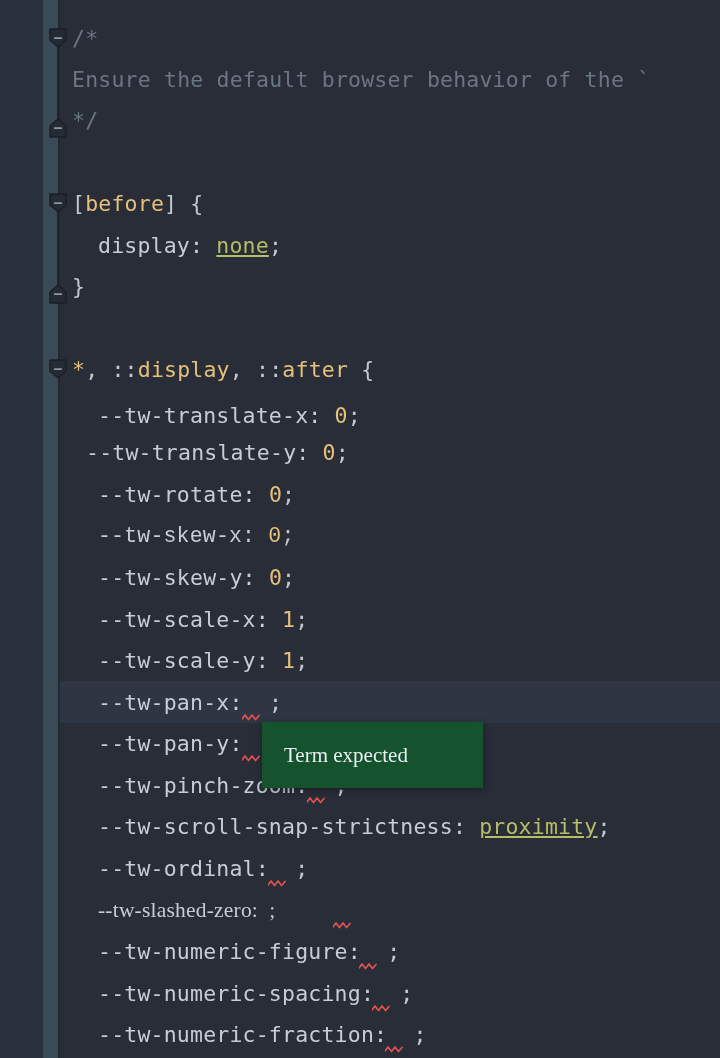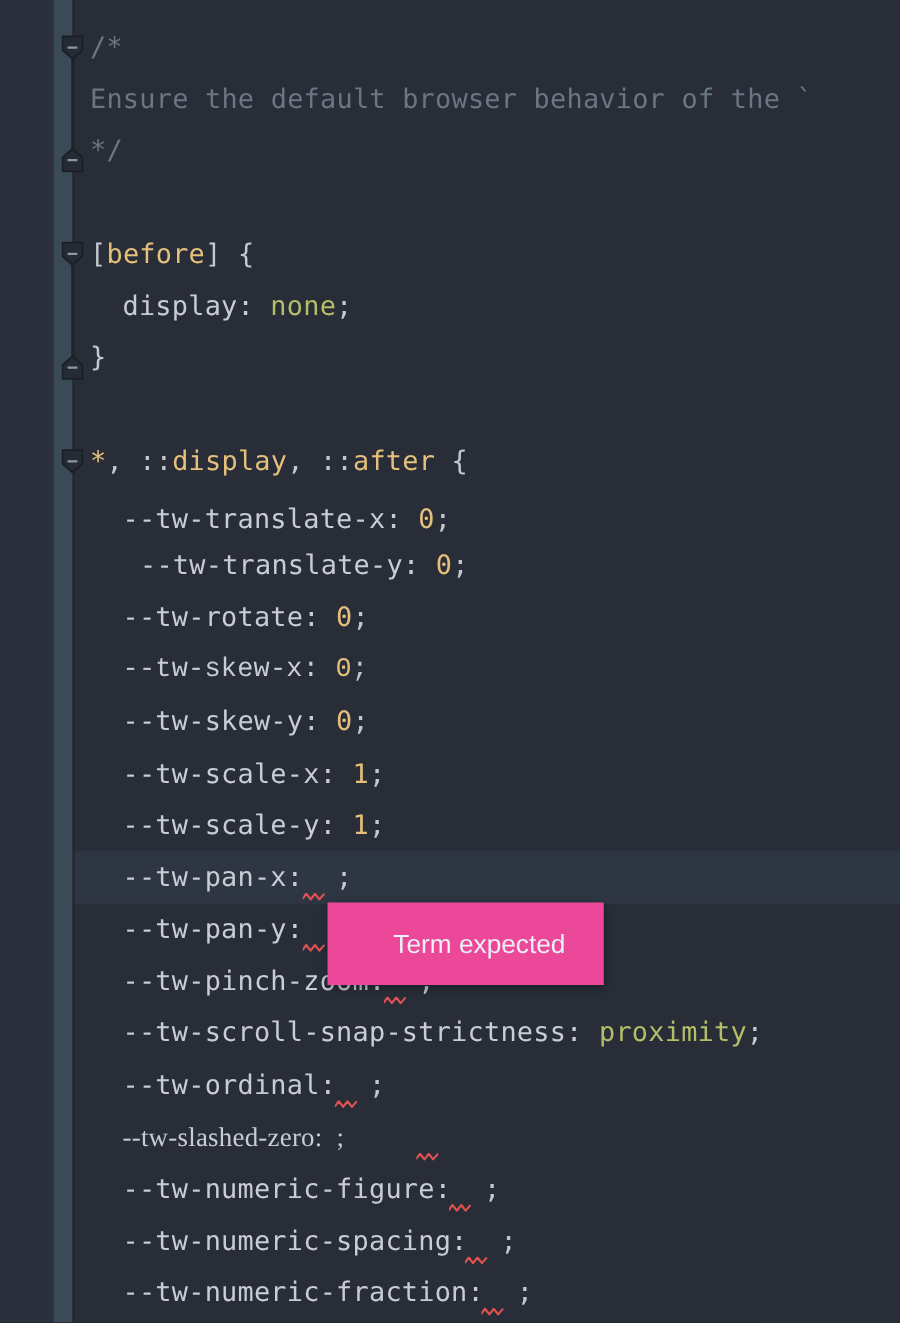--- a/index.html
+++ b/index.html
@@ -76,44 +76,44 @@
     width: 660px;
     height: 42px;
     background: #2f3643;
   }
 
   
   .t-comment  { color: #6b7684; }
   .t-sel      { color: #e5c07b; }   
   .t-punc     { color: #c2c7d0; }
   .t-prop     { color: #c8ccd4; }   
-  .t-val      { color: #b5bd68; }   
+  .t-val      { color: #b5bd68; text-decoration: underline; }   
   .t-num      { color: #e5c07b; }   
 
   
   .squig {
     position: absolute;
     height: 7px;
     width: 19px;
     overflow: hidden;
   }
   .squig svg { display: block; }
 
   
   .tooltip {
     position: absolute;
-    background: #ec4899;
+    background: #14532d;
     color: #eceff4;
-    font-family: Liberation Sans, sans-serif;
+    font-family: Liberation Serif, serif;
     font-size: 21px;
     line-height: 1;
     padding: 0;
     display: flex;
     align-items: center;
-    justify-content: center;
+    justify-content: flex-start;
     box-shadow: 0 2px 8px rgba(0,0,0,0.35);
   }
   .tooltip span { padding-left: 22px; }
 </style>
 </head>
 <body>
 
 <div id="app">
 
   <div class="gutter-bg"></div>
@@ -162,21 +162,21 @@
       <div class="line" style="top: 18px; left: 12px;"><span class="t-comment">/*</span></div>
       <div class="line" style="top: 59px; left: 12px;"><span class="t-comment">Ensure the default browser behavior of the `</span></div>
       <div class="line" style="top: 100px; left: 12px;"><span class="t-comment">*/</span></div>
       <div class="line" style="top: 141px; left: 12px;"></div>
       <div class="line" style="top: 183px; left: 12px;"><span class="t-punc">[</span><span class="t-sel">before</span><span class="t-punc">] {</span></div>
       <div class="line" style="top: 225px; left: 38px;"><span class="t-prop">display: </span><span class="t-val">none</span><span class="t-punc">;</span></div>
       <div class="line" style="top: 266px; left: 12px;"><span class="t-punc">}</span></div>
       <div class="line" style="top: 308px; left: 12px;"></div>
       <div class="line" style="top: 349px; left: 12px;"><span class="t-sel">*</span><span class="t-punc">, </span><span class="t-punc">::</span><span class="t-sel">display</span><span class="t-punc">, </span><span class="t-punc">::</span><span class="t-sel">after</span><span class="t-punc"> {</span></div>
       <div class="line" style="top: 395px; left: 38px;"><span class="t-prop">--tw-translate-x: </span><span class="t-num">0</span><span class="t-punc">;</span></div>
-      <div class="line" style="top: 432px; left: 52px; text-align: center;"><span class="t-prop">--tw-translate-y: </span><span class="t-num">0</span><span class="t-punc">;</span></div>
+      <div class="line" style="top: 432px; left: 26px; text-align: center;"><span class="t-prop">--tw-translate-y: </span><span class="t-num">0</span><span class="t-punc">;</span></div>
       <div class="line" style="top: 474px; left: 38px;"><span class="t-prop">--tw-rotate: </span><span class="t-num">0</span><span class="t-punc">;</span></div>
       <div class="line" style="top: 516px; left: 38px; font-family: Liberation Mono, monospace;"><span class="t-prop">--tw-skew-x: </span><span class="t-num">0</span><span class="t-punc">;</span></div>
       <div class="line" style="top: 557px; left: 38px;"><span class="t-prop">--tw-skew-y: </span><span class="t-num">0</span><span class="t-punc">;</span></div>
       <div class="line" style="top: 599px; left: 38px;"><span class="t-prop">--tw-scale-x: </span><span class="t-num">1</span><span class="t-punc">;</span></div>
       <div class="line" style="top: 640px; left: 38px;"><span class="t-prop">--tw-scale-y: </span><span class="t-num">1</span><span class="t-punc">;</span></div>
       <div class="line" style="top: 682px; left: 38px;"><span class="t-prop">--tw-pan-x:</span><span class="t-punc">  ;</span></div>
       <div class="line" style="top: 723px; left: 38px;"><span class="t-prop">--tw-pan-y:</span><span class="t-punc">  ;</span></div>
       <div class="line" style="top: 765px; left: 38px;"><span class="t-prop">--tw-pinch-zoom:</span><span class="t-punc">  ;</span></div>
       <div class="line" style="top: 806px; left: 38px;"><span class="t-prop">--tw-scroll-snap-strictness: </span><span class="t-val">proximity</span><span class="t-punc">;</span></div>
       <div class="line" style="top: 848px; left: 38px;"><span class="t-prop">--tw-ordinal:</span><span class="t-punc">  ;</span></div>

